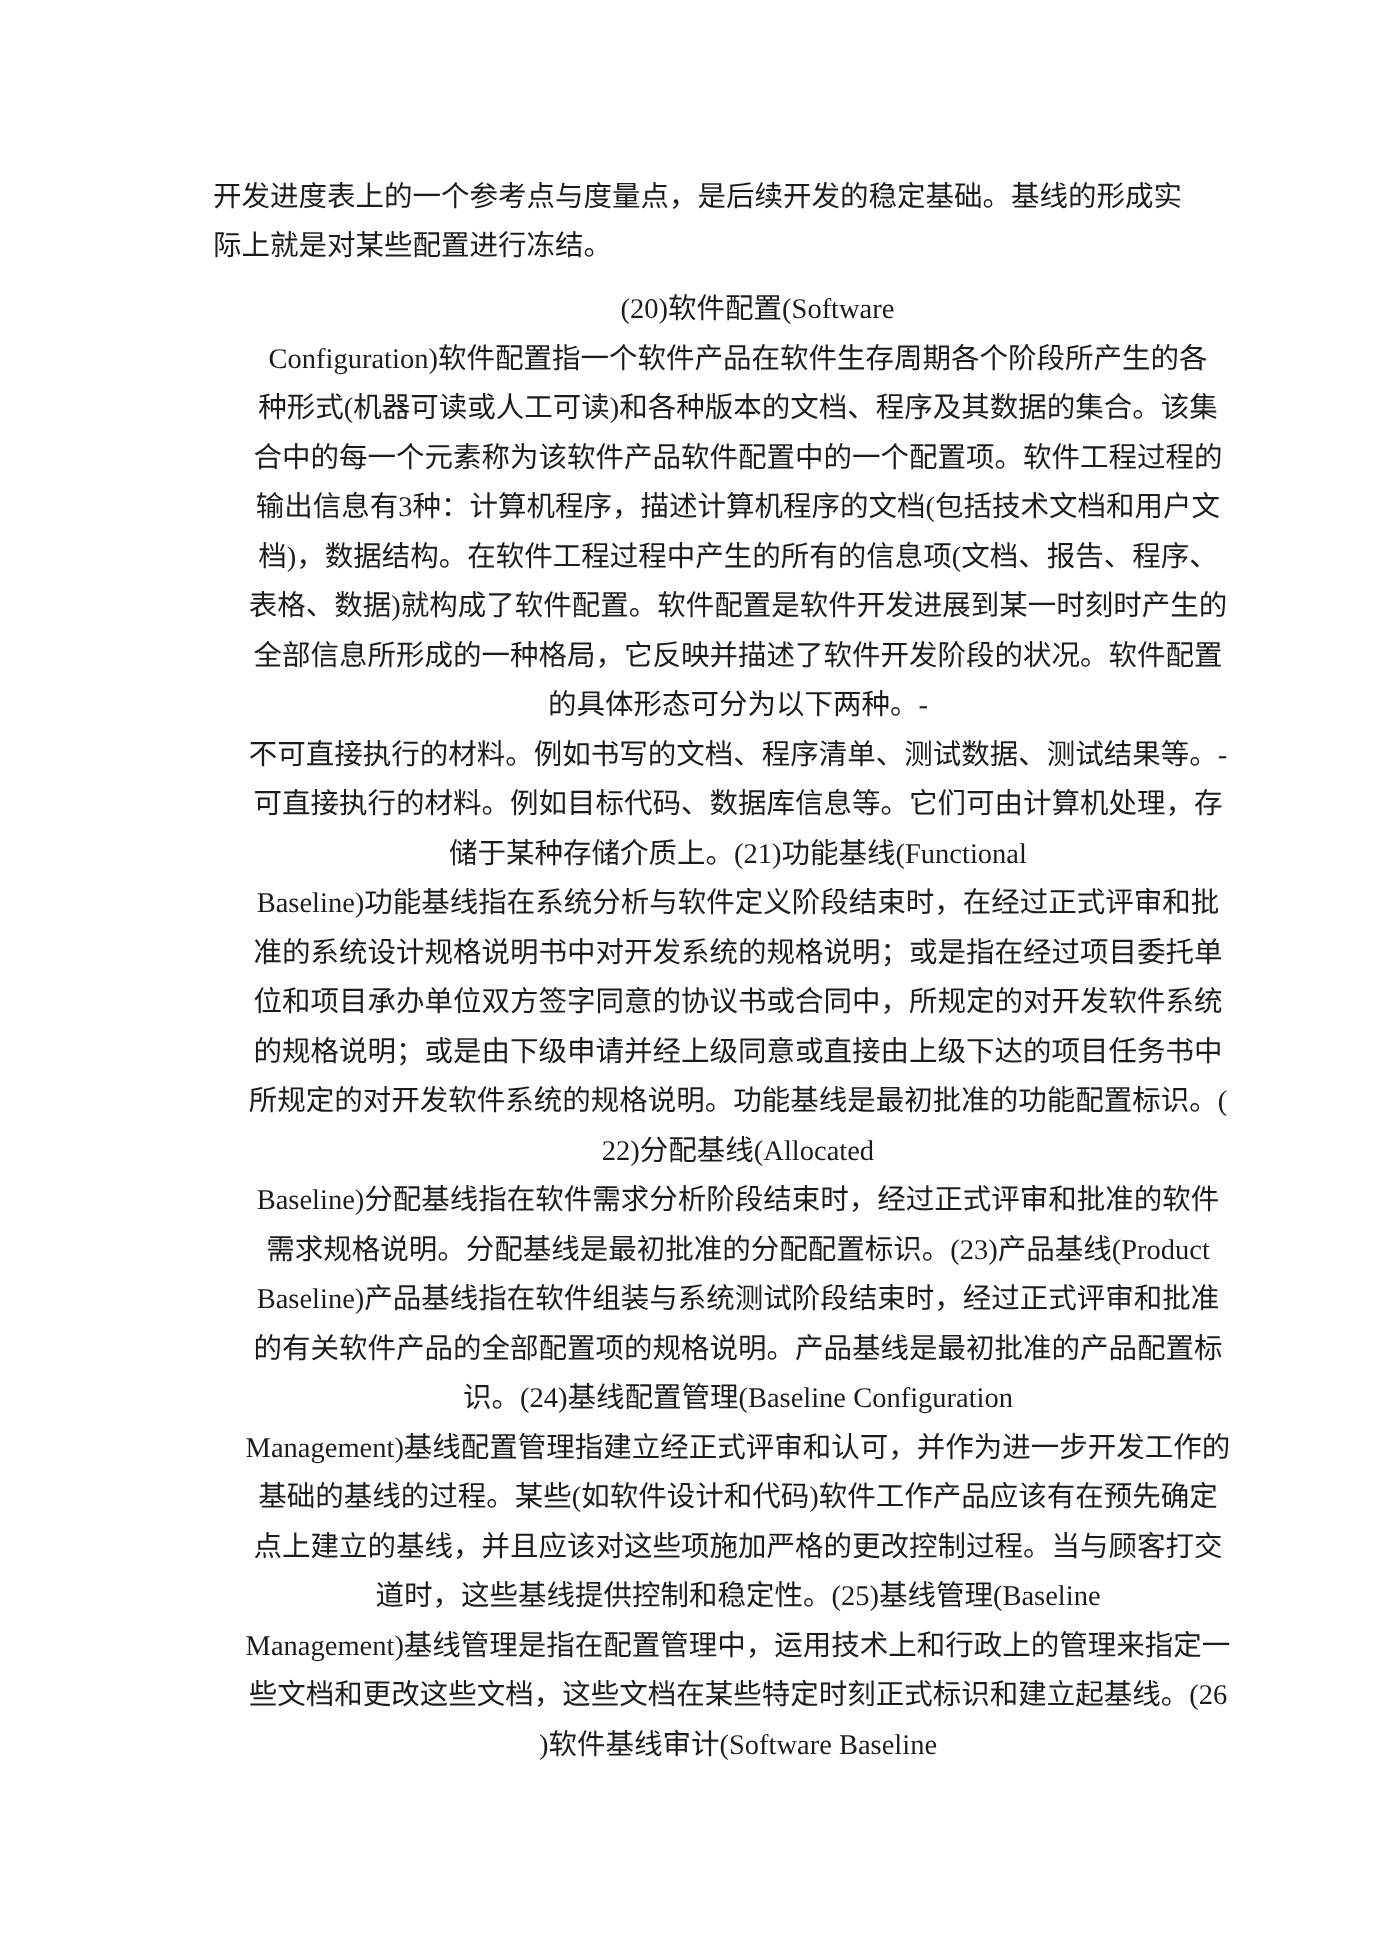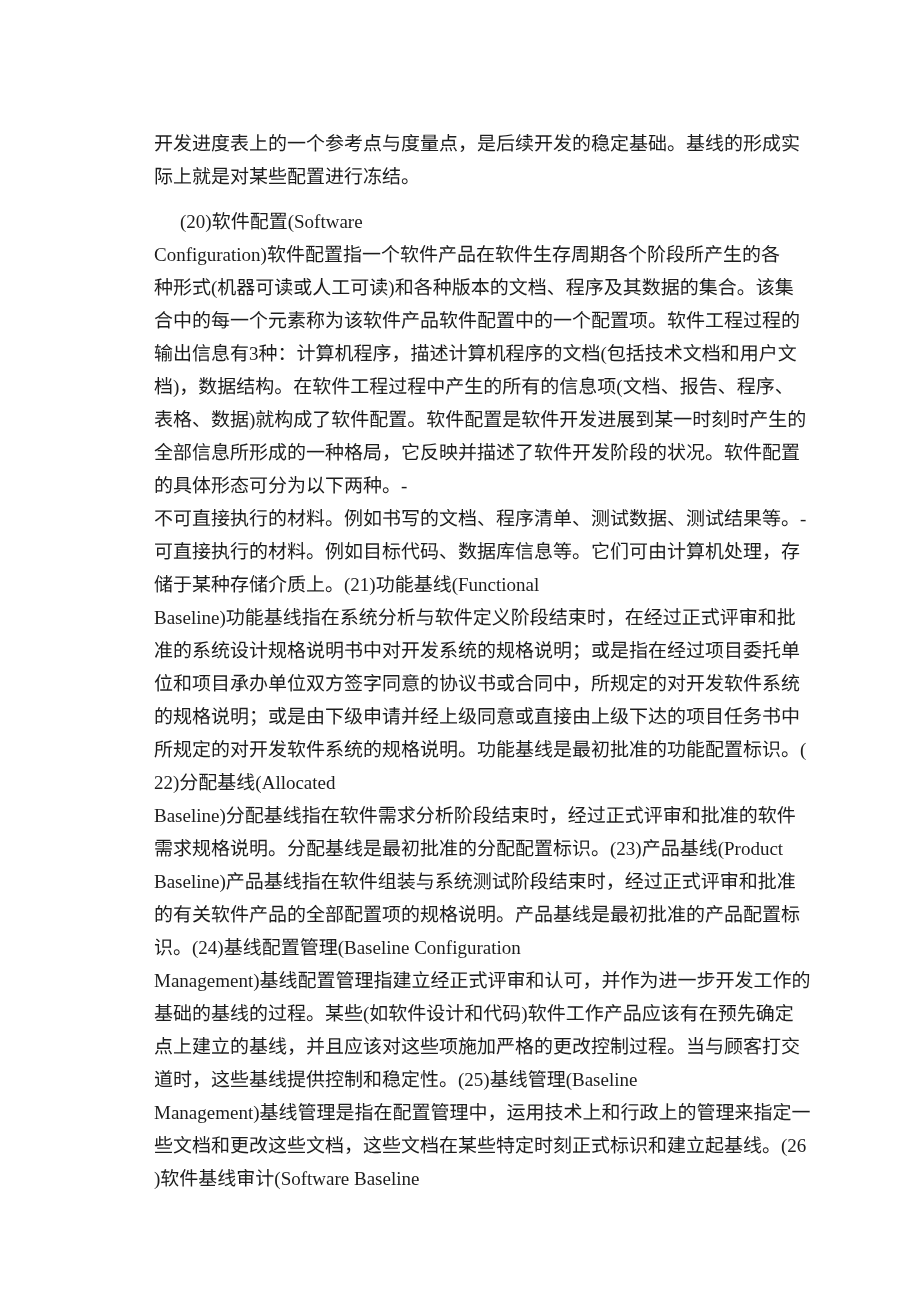--- a/index.html
+++ b/index.html
@@ -16,25 +16,26 @@
     top: 115px;
     width: 700px;
     font-family: "Liberation Serif", "DejaVu Serif", serif;
     font-size: 19px;
     line-height: 33px;
     color: #1c1c1c;
     font-weight: 400;
   }
   .para {
     white-space: pre;      
-    margin: 12px;
+    margin: 0;
   }
   .para.indent-first {
     text-indent: 26px;     
     margin-top: 9px;       
+    text-align: center;
   }
 </style>
 </head>
 <body>
 
 <div class="screen" style="background: rgb(255, 255, 255);">
   <div class="text-block" style="color: rgb(28, 28, 28);">
     <div class="para">开发进度表上的一个参考点与度量点，是后续开发的稳定基础。基线的形成实
 际上就是对某些配置进行冻结。</div>
     <div class="para indent-first">(20)软件配置(Software

